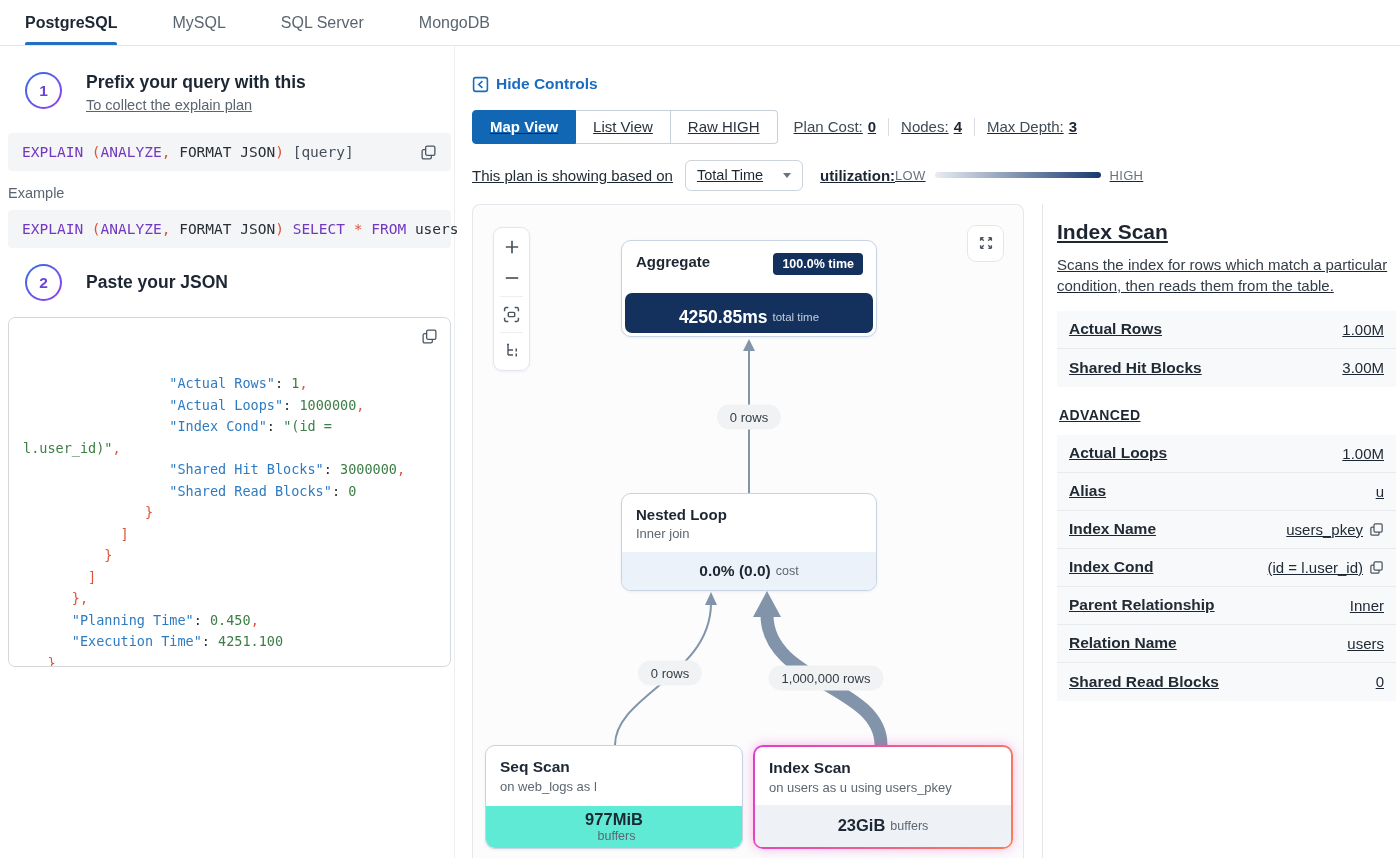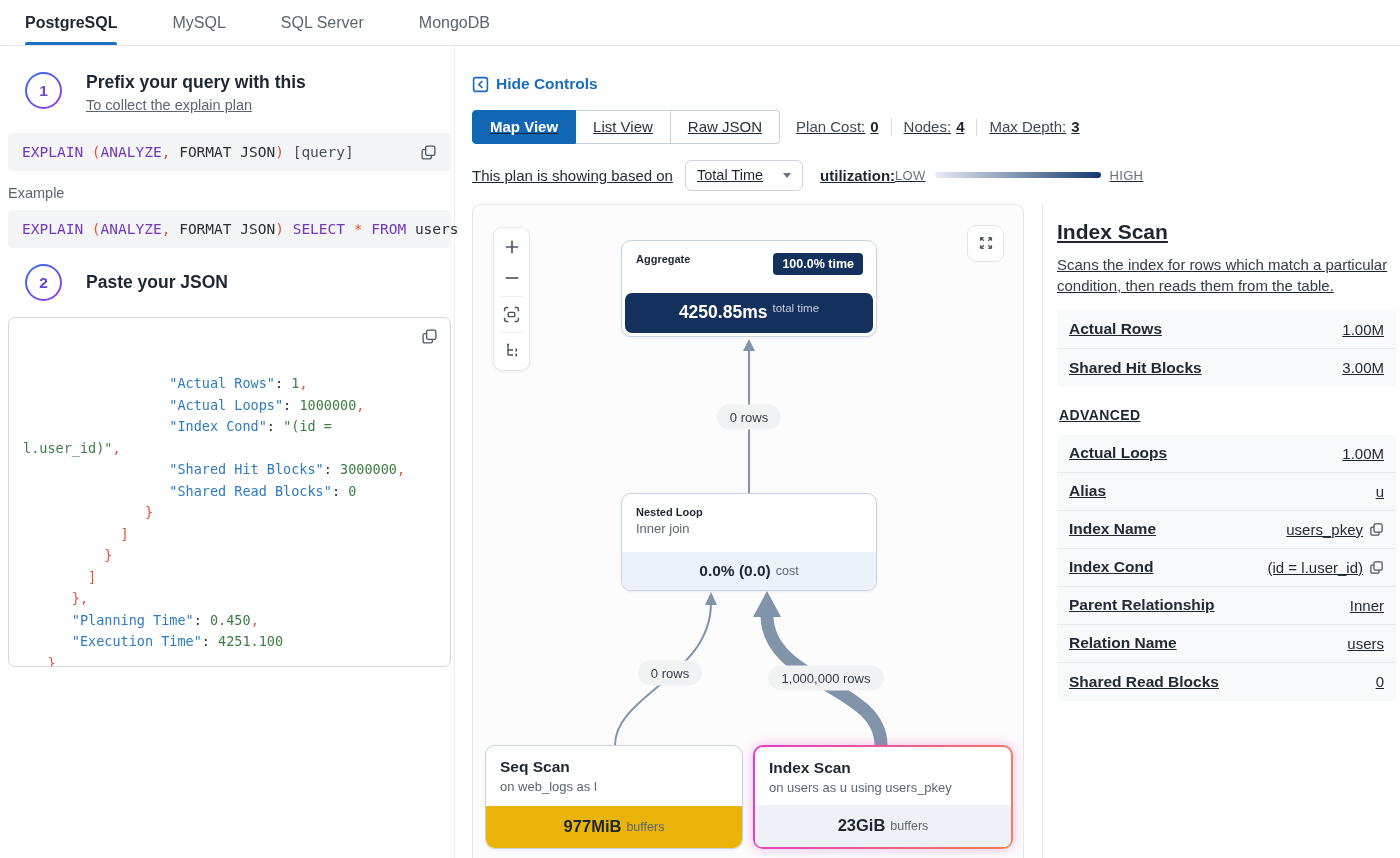--- a/index.html
+++ b/index.html
@@ -73,26 +73,26 @@
   .toolbtn { width:29px; height:31px; display:flex; align-items:center; justify-content:center; color:#4a5560; cursor:pointer; }
   .tooldiv { width:23px; height:1px; background:#eceef1; margin:2px 0; }
   .fsbtn { position:absolute; right:19px; top:20px; width:37px; height:37px; background:#fff; border:1px solid #e3e7eb;
     border-radius:9px; display:flex; align-items:center; justify-content:center; color:#4a5560; cursor:pointer; z-index:5; }
   svg.edges { position:absolute; left:0; top:0; z-index:1; }
   .pill { position:absolute; transform:translate(-50%,-50%); background:#f1f2f4; border-radius:14px;
     padding:5px 13px; font-size:13px; color:#333c46; z-index:2; white-space:nowrap; }
   .node { position:absolute; background:#fff; border:1px solid #c8d4e2; border-radius:10px;
     box-shadow:0 1px 3px rgba(27,43,65,.07); z-index:3; cursor:pointer; }
   .node-head { display:flex; align-items:flex-start; justify-content:space-between; padding:12px 13px 0 14px; }
-  .node-title { font-size:11px; font-weight:600; color:#1d2733; }
+  .node-title { font-size:15px; font-weight:600; color:#1d2733; }
   .node-title.sm { font-size:15.5px; }
   .node-sub { font-size:13px; color:#5c6772; margin:3px 0 0 14px; }
   .badge { background:#14305c; color:#fff; font-size:12.5px; font-weight:700; padding:4px 9px; border-radius:4px; }
   .metricbar { position:absolute; left:3px; right:3px; bottom:3px; height:40px; background:#14305c; border-radius:7px;
-    display:flex; align-items:flex-start; justify-content:center; padding-top:9px; }
+    display:flex; align-items:center; justify-content:center; padding-top:9px; }
   .metricbar .val { color:#fff; font-weight:700; font-size:17.5px; }
   .metricbar .unit { color:#c3cede; font-size:11.5px; margin-left:5px; }
   .costbar { position:absolute; left:0; right:0; bottom:0; height:38px; border-radius:0 0 9px 9px;
     display:flex; align-items:center; justify-content:center; }
   .costbar .val { font-weight:700; font-size:15.5px; color:#1d2733; }
   .costbar .unit { font-size:12.5px; color:#5c6772; margin-left:5px; }
   .node.selected { border:2.5px solid transparent;
     background:linear-gradient(#fff,#fff) padding-box, linear-gradient(110deg,#e23bd0,#f97e52) border-box;
     box-shadow:0 0 12px rgba(226,59,180,.35); }
   .node.selected .costbar { border-radius:0 0 7px 7px; }
@@ -173,21 +173,21 @@
               <path d="M9.8 4.8 6.4 8l3.4 3.2"></path>
             </svg>
         </span>
         <span>Hide Controls</span>
       </div>
 
       <div class="ctlrow2">
         <div class="segmented">
           <div class="segbtn active">Map View</div>
           <div class="segbtn">List View</div>
-          <div class="segbtn">Raw JSON</div>
+          <div class="segbtn">Raw HIGH</div>
         </div>
         <div class="stats">
           <span class="stat"><span>Plan Cost:</span><b>0</b></span>
           <span class="statdiv"></span>
           <span class="stat"><span>Nodes:</span><b>4</b></span>
           <span class="statdiv"></span>
           <span class="stat"><span>Max Depth:</span><b>3</b></span>
         </div>
       </div>
 
@@ -275,21 +275,21 @@
             <span class="val">0.0% (0.0)</span>
             <span class="unit">cost</span>
           </div>
         </div>
 
         <div class="node" style="left:12px; top:540px; width:258px; height:104px;">
           <div class="node-head">
             <span class="node-title sm">Seq Scan</span>
           </div>
           <div class="node-sub">on web_logs as l</div>
-          <div class="costbar" style="background:#eab308; height:42px;">
+          <div class="costbar" style="background:#5eead4; height:42px;flex-direction:column;">
             <span class="val" style="font-size:16.5px;">977MiB</span>
             <span class="unit">buffers</span>
           </div>
         </div>
 
         <div class="node selected" style="left:280px; top:540px; width:260px; height:104px;">
           <div class="node-head">
             <span class="node-title sm">Index Scan</span>
           </div>
           <div class="node-sub">on users as u using users_pkey</div>

